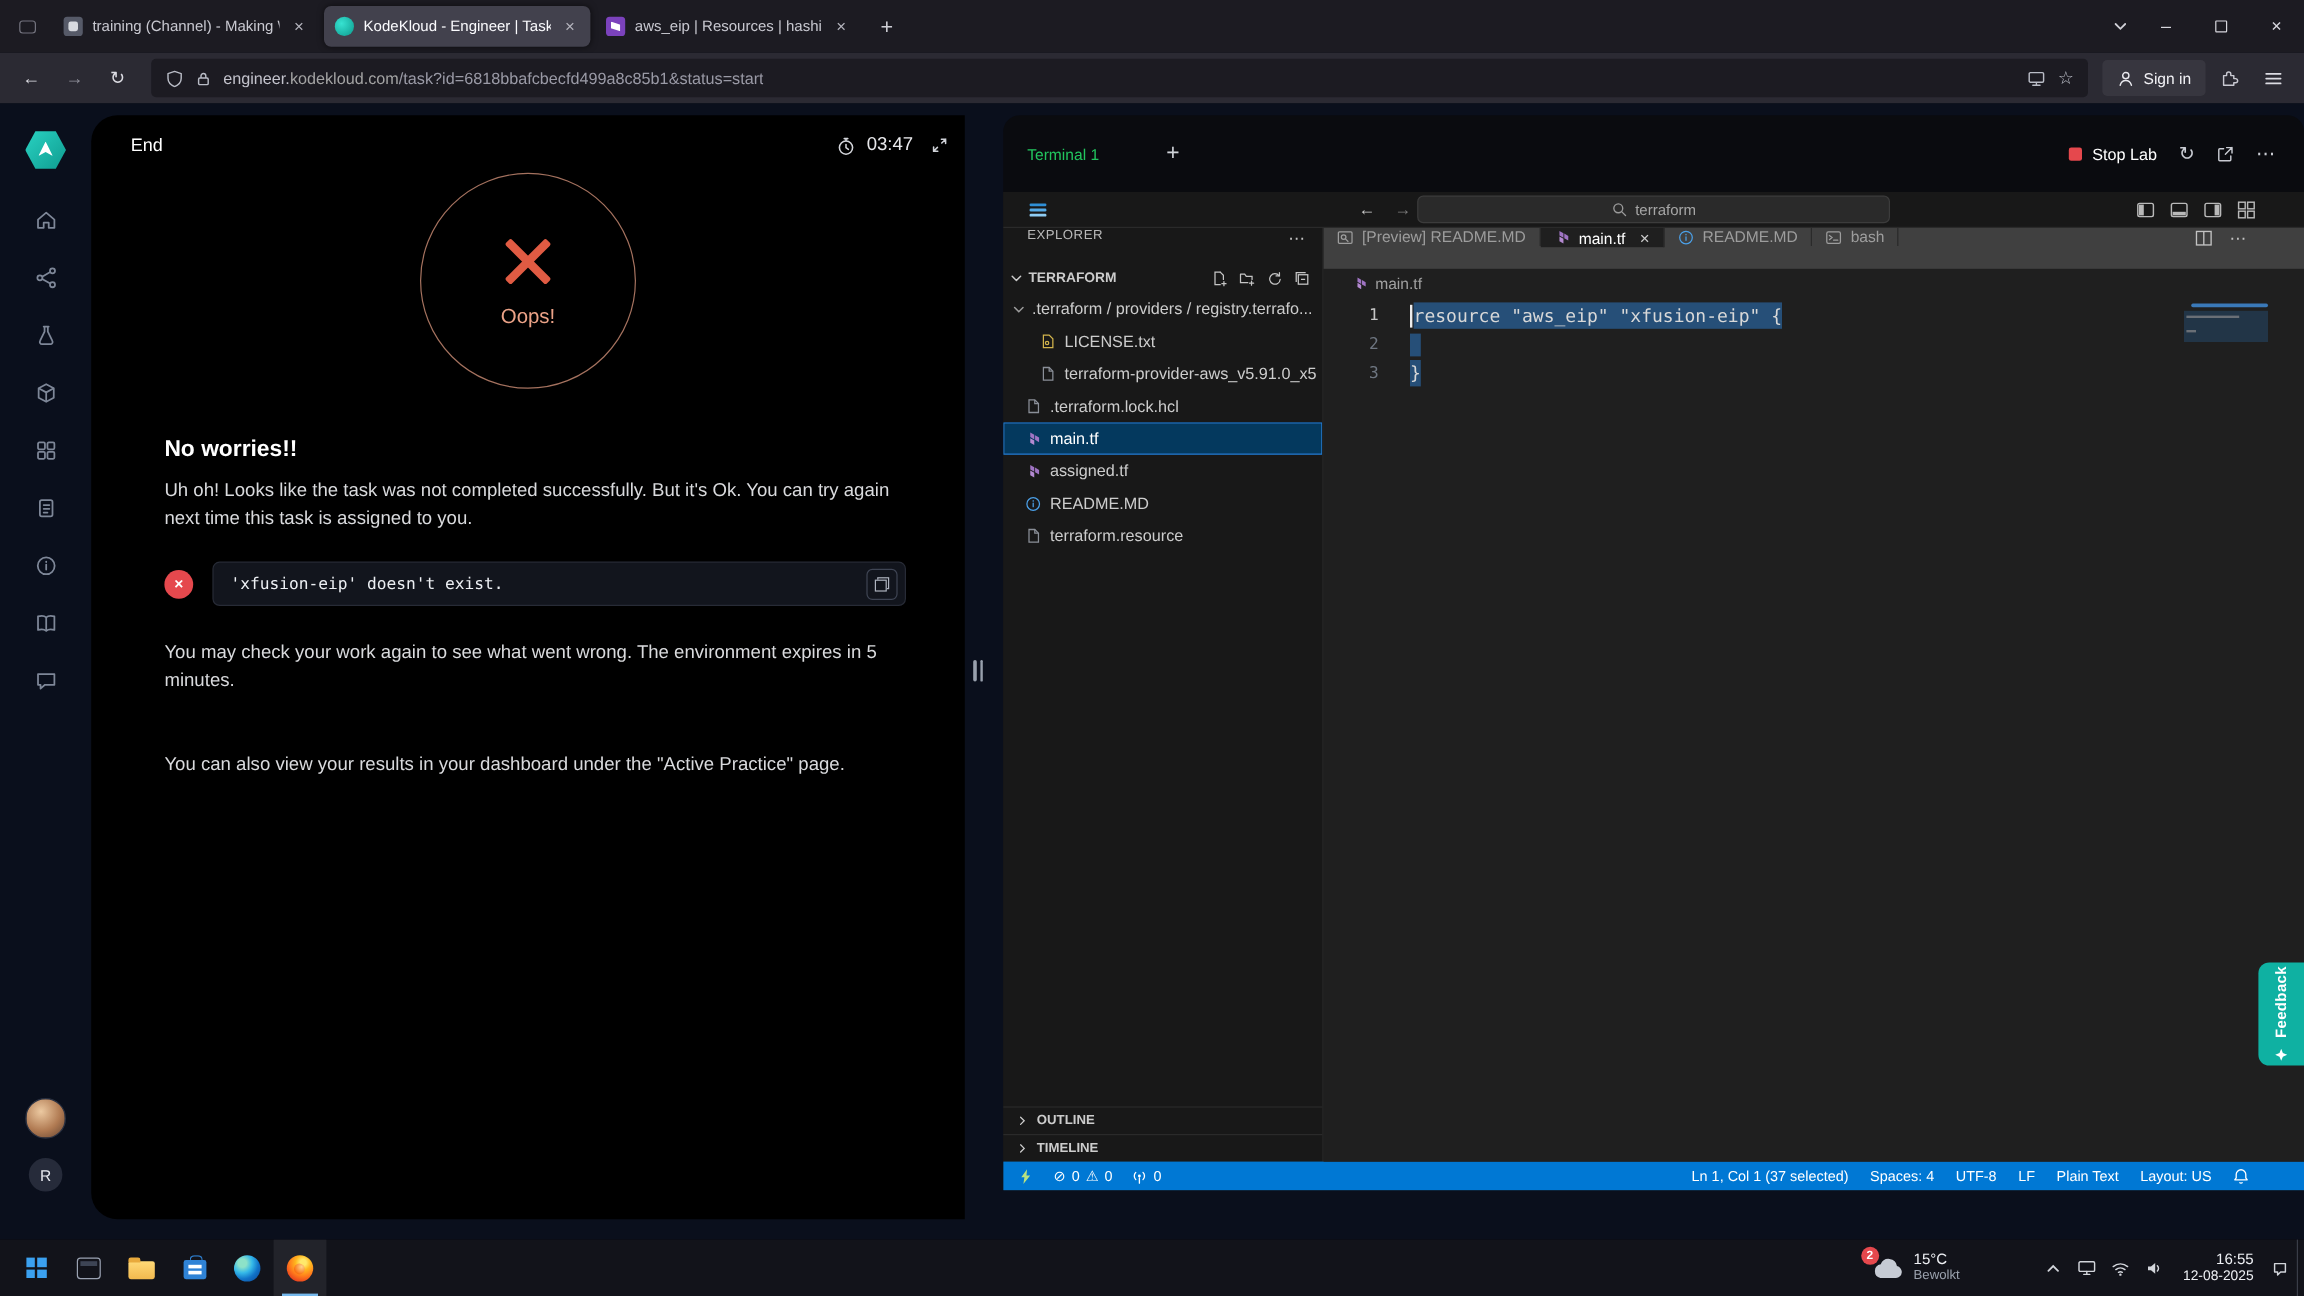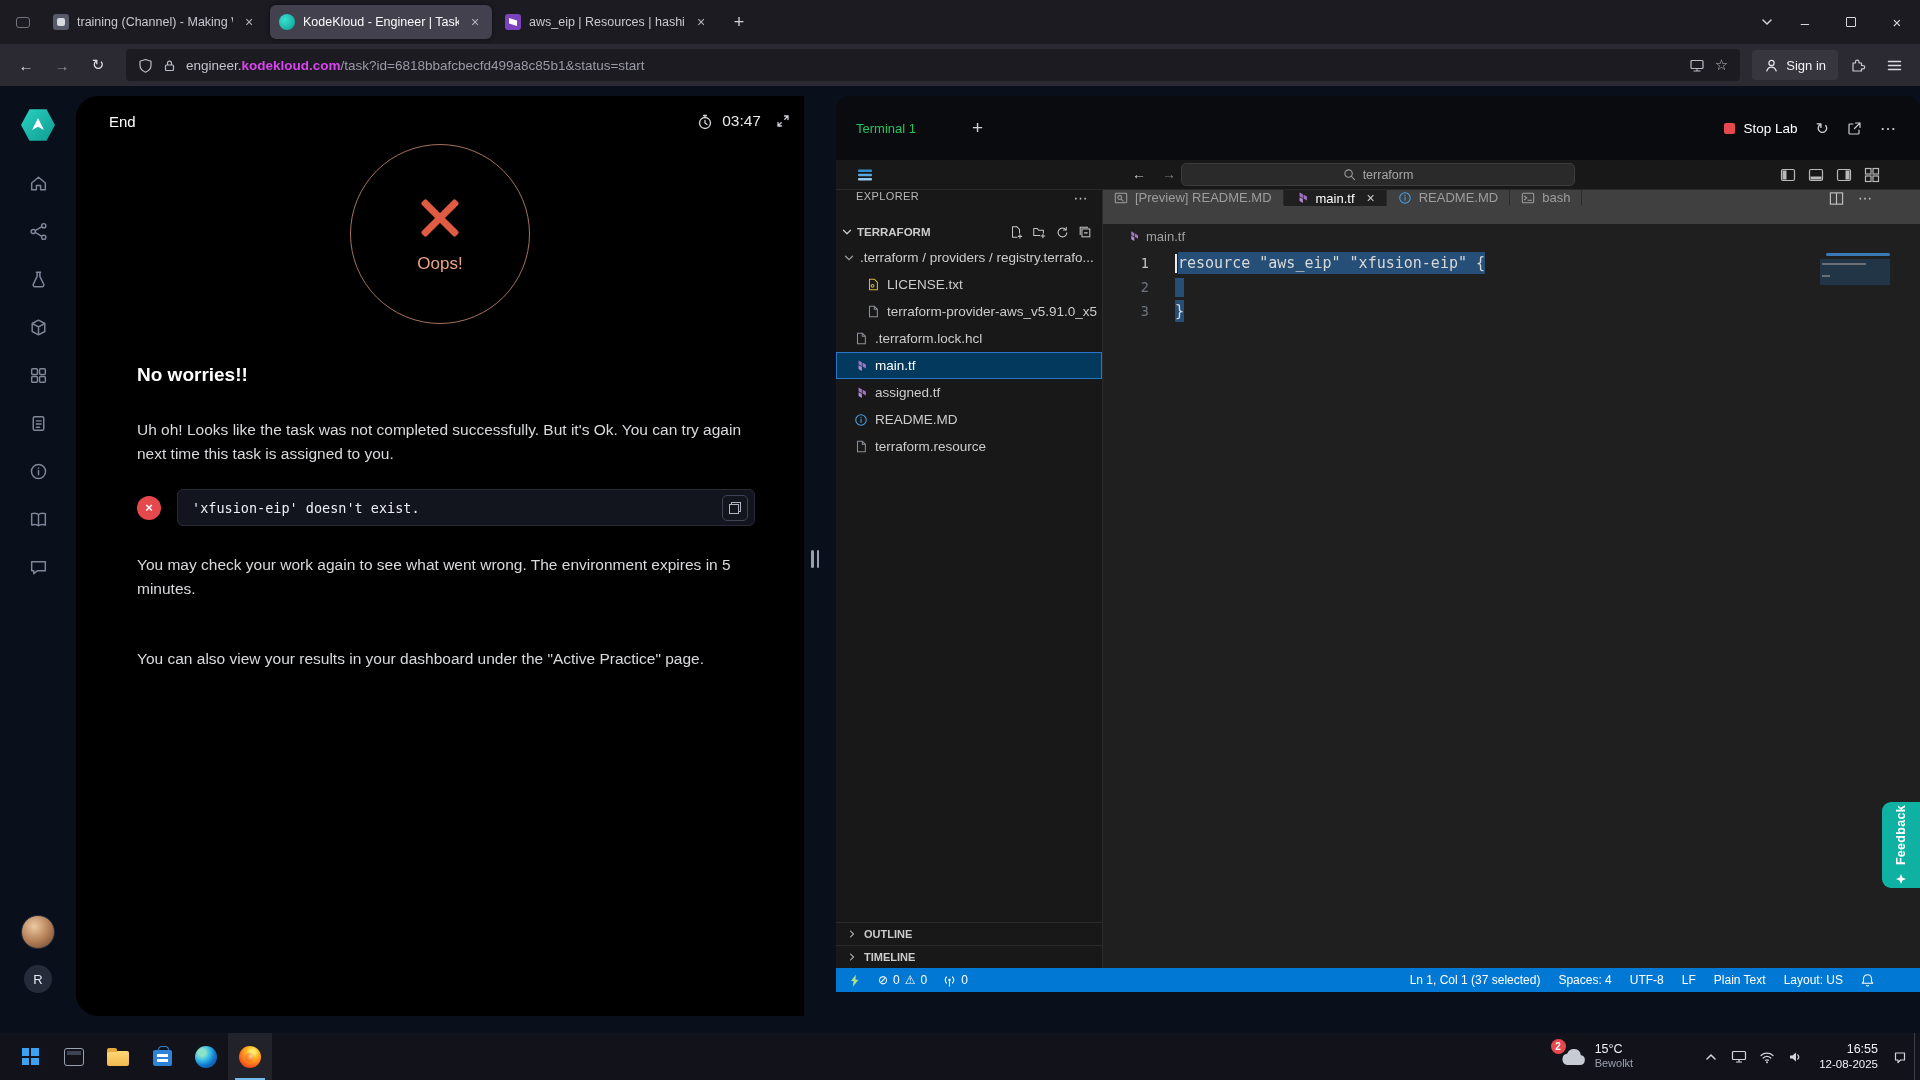--- a/index.html
+++ b/index.html
@@ -28,21 +28,21 @@
 .winctl{width:46px;height:100%;display:flex;align-items:center;justify-content:center;color:#d6d6dd;font-size:15px}
 .maxbox{width:10px;height:10px;border:1.5px solid #d6d6dd;border-radius:1px;display:block}
 
 
 .toolbar{position:absolute;top:44px;left:0;width:1920px;height:42px;background:#2b2a33;display:flex;align-items:center;padding:0 10px;gap:4px;z-index:40}
 .navbtn{width:32px;height:30px;border-radius:4px;display:flex;align-items:center;justify-content:center;color:#dcdce3;font-size:15px}
 .navbtn.dim{color:#8f8f9a}
 .urlbar{flex:1;height:32px;margin:0 8px;background:#1c1b22;border-radius:4px;display:flex;align-items:center;padding:0 12px;gap:10px}
 .url-text{font-size:13.5px;white-space:nowrap;overflow:hidden}
 .url-sub{color:#c3c3cc}
-.url-domain{color:#d946ef;font-weight:700}
+.url-domain{color:#a3a3a3;font-weight:400}
 .url-path{color:#9a9aa6}
 .url-spacer{flex:1}
 .star{color:#b9bcc6;font-size:15px}
 .signin{display:flex;align-items:center;gap:7px;height:30px;padding:0 12px;border-radius:4px;background:rgba(255,255,255,.06);color:#f2f2f6;font-size:13px}
 .tbicon{width:32px;height:30px;display:flex;align-items:center;justify-content:center}
 
 
 .app{position:absolute;top:86px;left:0;width:1920px;height:947px;background:#0a0f1c}
 .kk-sidebar{position:absolute;left:0;top:0;width:76px;height:100%;display:flex;flex-direction:column;align-items:center;padding:22px 0 40px}
 .kk-logo{width:34px;height:34px;background:linear-gradient(135deg,#2ad3c3,#0e9b8f);clip-path:polygon(25% 4%,75% 4%,100% 50%,75% 96%,25% 96%,0 50%);position:relative}
@@ -60,21 +60,21 @@
 .tp-timer{margin-left:auto;display:flex;align-items:center;gap:9px;color:#e9e9ec;font-size:15.5px}
 .oops-wrap{display:flex;justify-content:center;margin-top:14px}
 .oops-circle{width:180px;height:180px;border-radius:50%;border:1px solid rgba(235,162,135,.7);display:flex;flex-direction:column;align-items:center;justify-content:center;gap:13px}
 .oops-x{position:relative;width:46px;height:46px}
 .oops-x::before,.oops-x::after{content:"";position:absolute;left:50%;top:50%;width:48px;height:7px;background:#e05b43;border-radius:2px}
 .oops-x::before{transform:translate(-50%,-50%) rotate(45deg)}
 .oops-x::after{transform:translate(-50%,-50%) rotate(-45deg)}
 .oops-label{color:#eba287;font-size:17px}
 .tp-content{margin:40px 48px 0 61px;width:618px}
 .tp-heading{font-size:19px;font-weight:700;color:#fff}
-.tp-para{margin-top:32px;font-size:15.5px;line-height:1.55;color:#d9dadd}
+.tp-para{margin-top:11px;font-size:15.5px;line-height:1.55;color:#d9dadd}
 .err-row{display:flex;align-items:center;gap:16px;margin-top:23px}
 .err-badge{width:24px;height:24px;border-radius:50%;background:#e5484d;color:#fff;font-size:13px;font-weight:700;display:flex;align-items:center;justify-content:center;flex:0 0 auto}
 .err-box{flex:1;height:37px;background:#12151d;border:1px solid #272b36;border-radius:6px;display:flex;align-items:center;padding:0 6px 0 14px;font-family:"DejaVu Sans Mono",monospace;font-size:13.5px;color:#eceff3}
 .copy-btn{margin-left:auto;width:26px;height:26px;border:1px solid #3f4554;border-radius:5px;display:flex;align-items:center;justify-content:center}
 .copy-ic{position:relative;width:12px;height:12px}
 .copy-ic::before{content:"";position:absolute;right:0;top:0;width:8px;height:8px;border:1.3px solid #aeb3bf}
 .copy-ic::after{content:"";position:absolute;left:0;bottom:0;width:8px;height:8px;border:1.3px solid #aeb3bf;background:#12151d}
 .p2{margin-top:27px}.p3{margin-top:30px}.p4{margin-top:46px}
 .tp-link{color:#2cb8a5;text-decoration:none}
 

